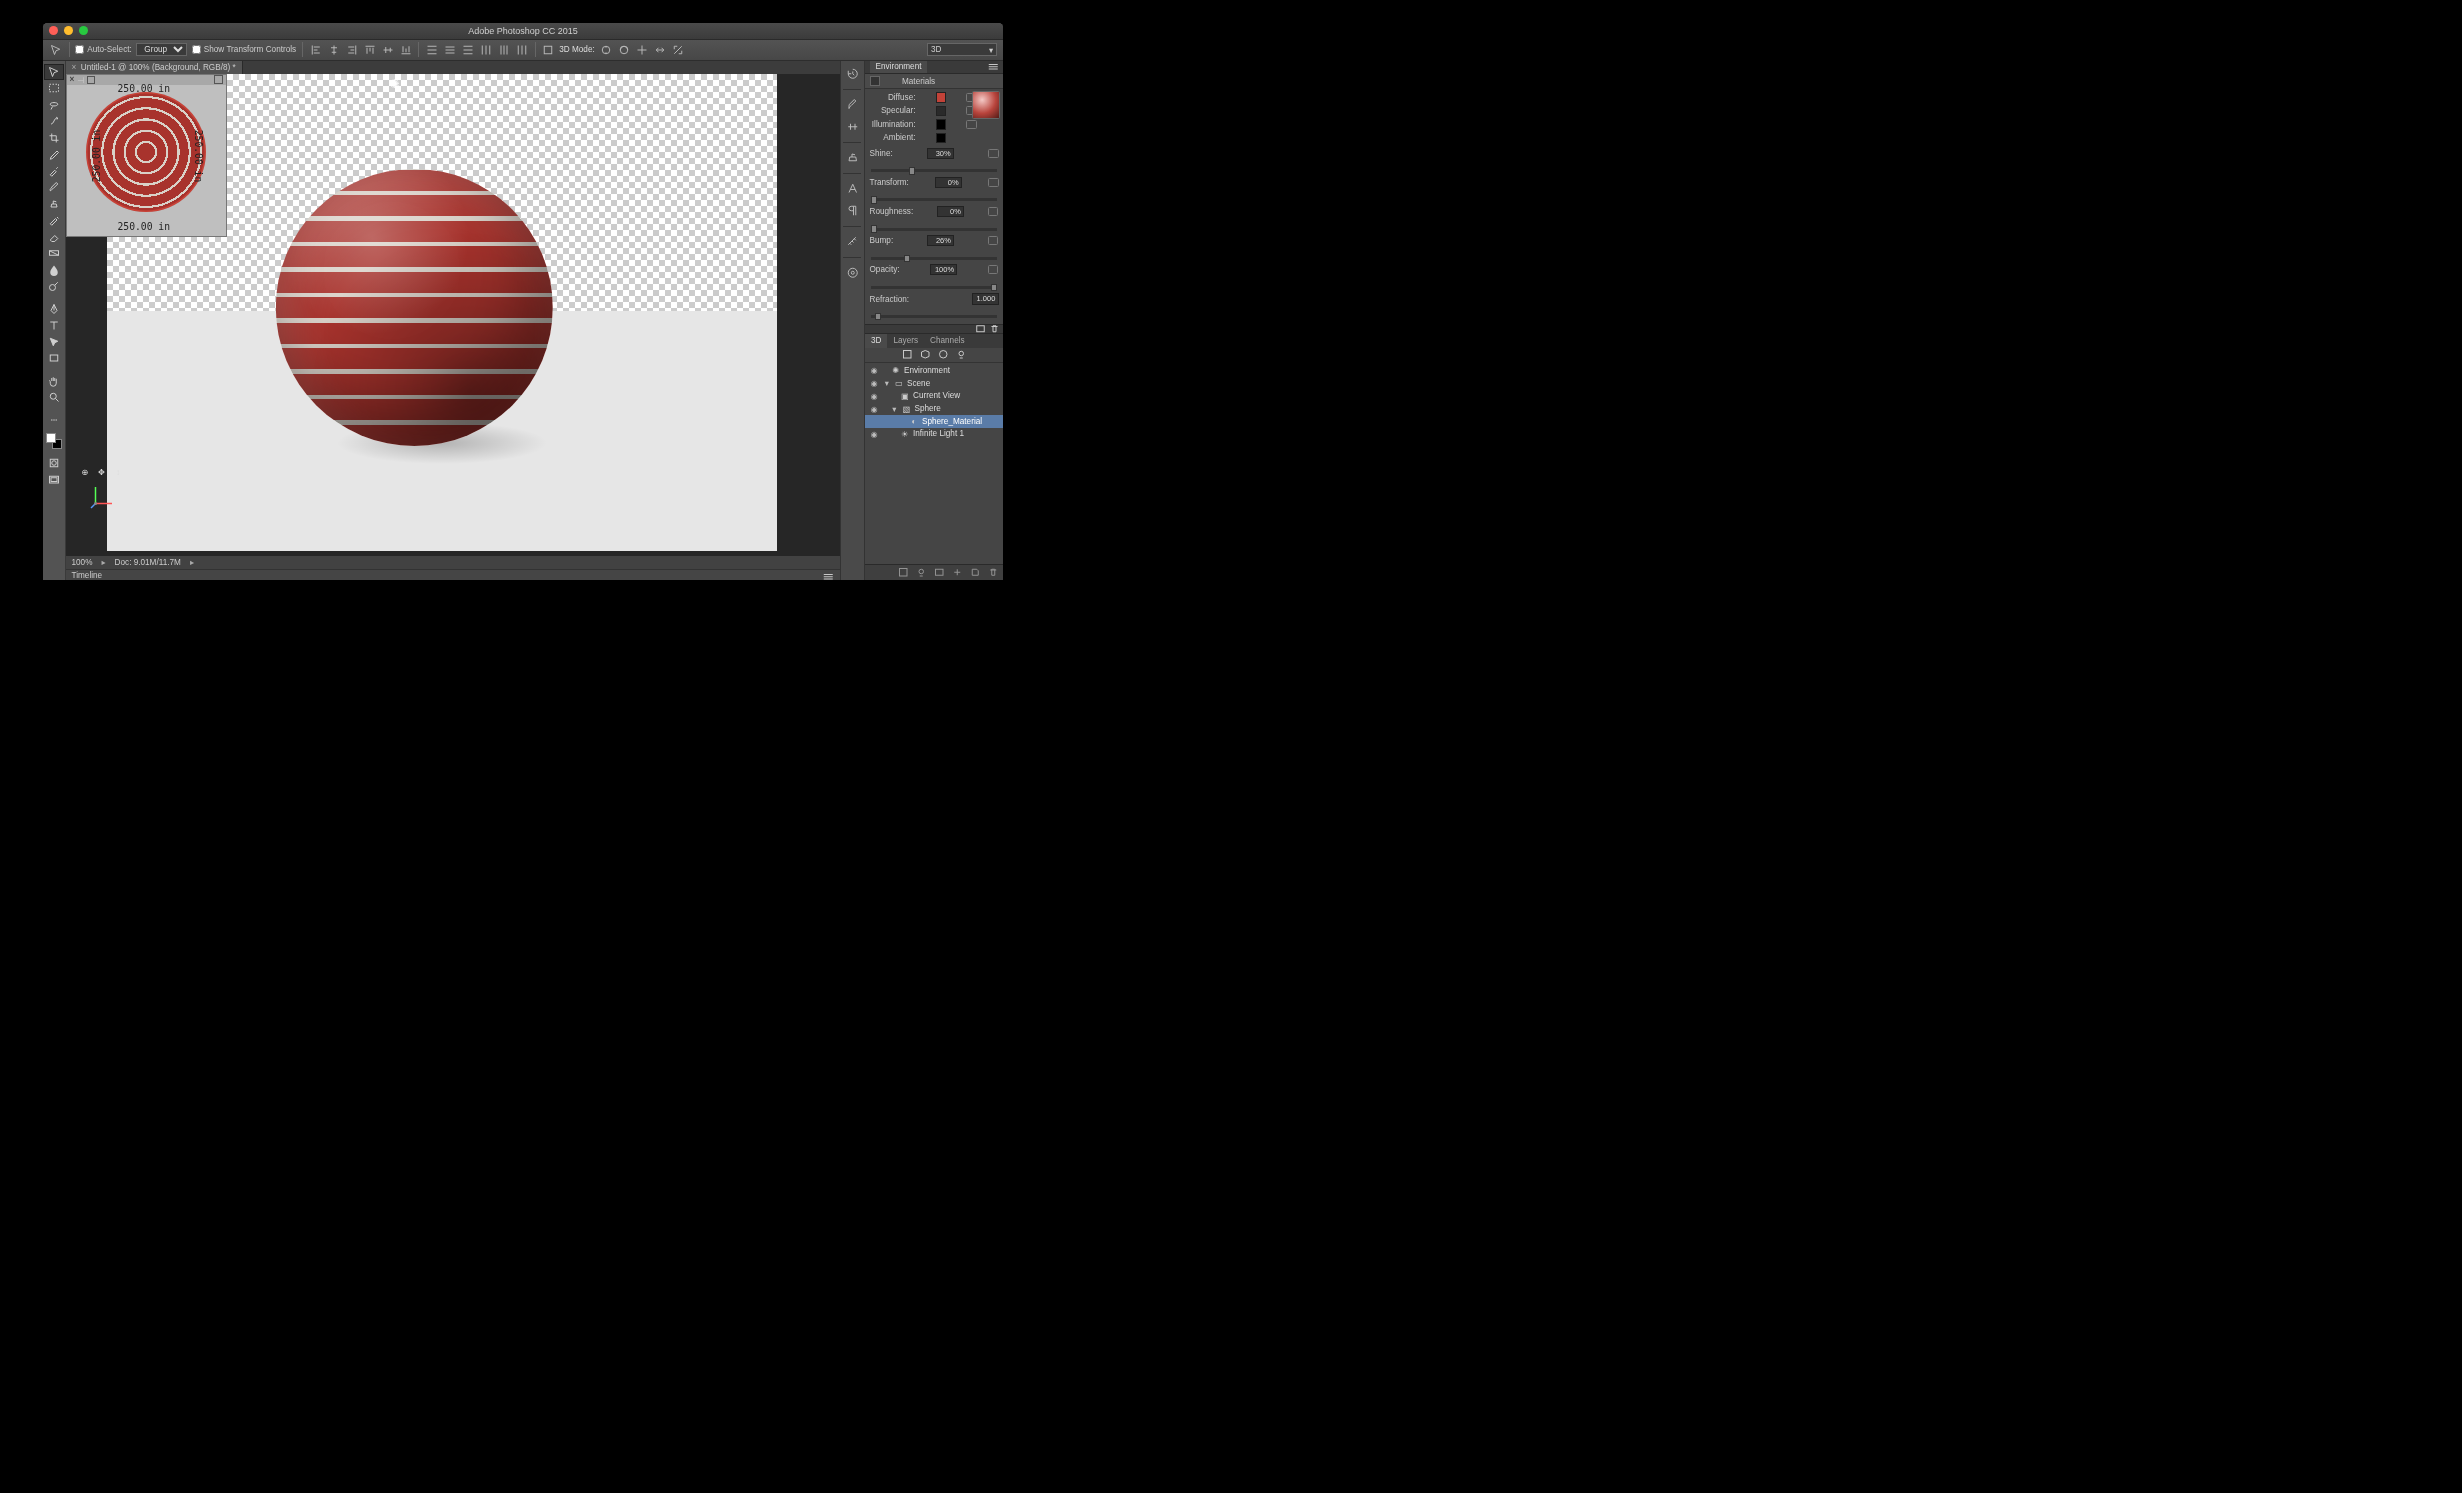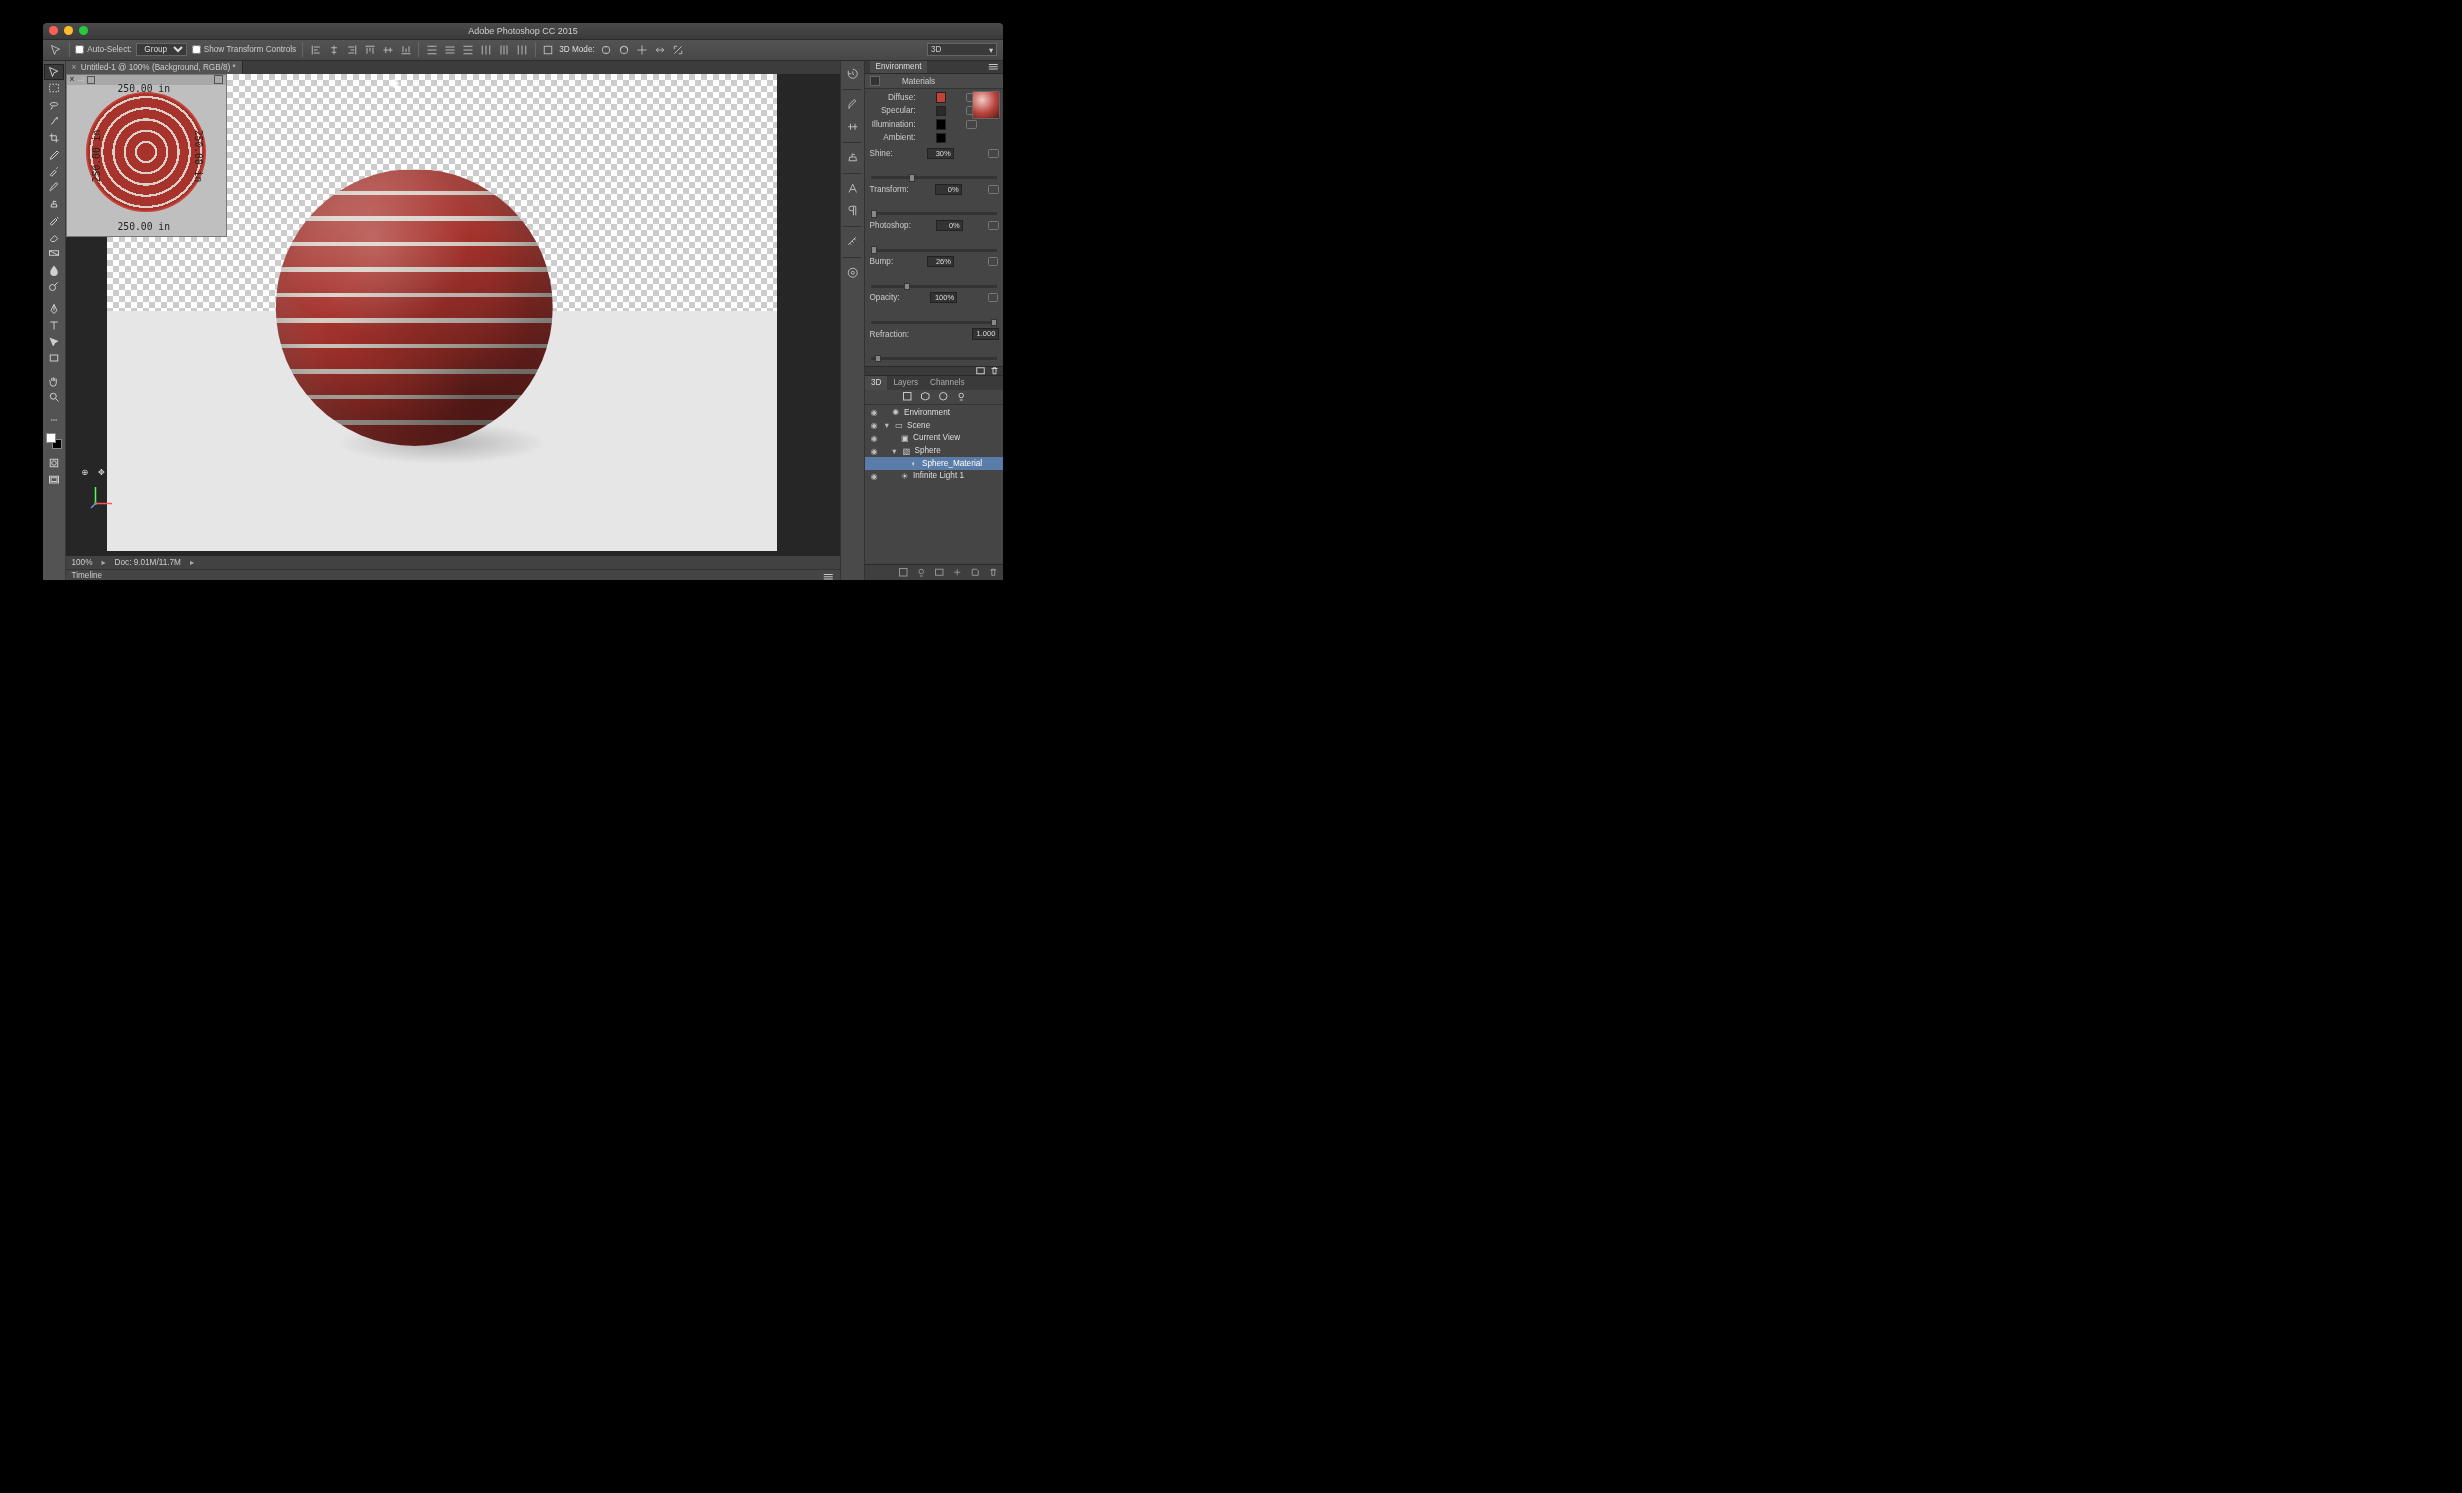--- a/index.html
+++ b/index.html
@@ -95,21 +95,21 @@
 .panel-menu svg,{stroke:#aaa}
 .subhead{ height:15px; background:#4a4a4a; display:flex; align-items:center; gap:22px; padding:0 4.5px; border-bottom:0.7px solid #333;}
 .subhead .sq{ width:10.5px; height:10.5px; background:#333; border:0.7px solid #666;}
 .prop-body{ padding:3px 4.5px 6px 4.5px; display:flex; flex-direction:column; gap:3px; position:relative;}
 .prop-row{ display:flex; align-items:center; gap:20px;}
 .prop-row label{ width:46px; text-align:right; color:#ccc;}
 .swatch{ width:10.5px; height:10.5px; border:0.7px solid #222;}
 .folder{ width:10.5px; height:9px; border:0.7px solid #777; border-radius:1.5px;}
 .mat-preview{ position:absolute; right:3px; top:1.5px; width:28.5px; height:28.5px; border:0.7px solid #666; border-radius:1.5px; overflow:hidden;
   background:radial-gradient(circle at 35% 30%, #f4c9c6, #b8443c 55%, #5e201b 95%);}
-.slider-row{ display:flex; flex-direction:column; gap:16px; margin-top:1.5px;justify-content:flex-end;}
+.slider-row{ display:flex; flex-direction:column; gap:9px; margin-top:1.5px;justify-content:flex-end;}
 .slider-head{ display:flex; align-items:center; justify-content:space-between;}
 .slider-head label{ color:#ccc;}
 .slider-val{ width:27px; height:11.2px; background:#333; border:0.7px solid #222; color:#ddd; text-align:right; padding-right:2.2px; font-size:7.5px; line-height:9.7px;}
 .slider-track{ height:3px; background:#333; position:relative; margin:1.5px 1.5px 0 1.5px;}
 .slider-thumb{ position:absolute; top:-2.2px; width:6px; height:7.5px; background:#888; border:0.7px solid #333;}
 
 .panel3d{ flex:1; display:flex; flex-direction:column; border-top:0.7px solid #2a2a2a;}
 .tabrow2{ height:13.5px; background:#3a3a3a; display:flex; align-items:center;}
 .tabrow2 .t{ padding:0 6px; height:13.5px; display:flex; align-items:center; color:#aaa;}
 .tabrow2 .t.active{ background:#4a4a4a; color:#ddd;}
@@ -555,21 +555,21 @@
               <label>Transform:</label>
               <span class="slider-val">0%</span>
               <span class="folder"></span>
             </div>
           <div class="slider-track">
               <div class="slider-thumb" style="left:0%"></div>
             </div>
         </div>
         <div class="slider-row">
           <div class="slider-head">
-              <label>Photoshop:</label>
+              <label>Roughness:</label>
               <span class="slider-val">0%</span>
               <span class="folder"></span>
             </div>
           <div class="slider-track">
               <div class="slider-thumb" style="left:0%"></div>
             </div>
         </div>
         <div class="slider-row">
           <div class="slider-head">
               <label>Bump:</label>

